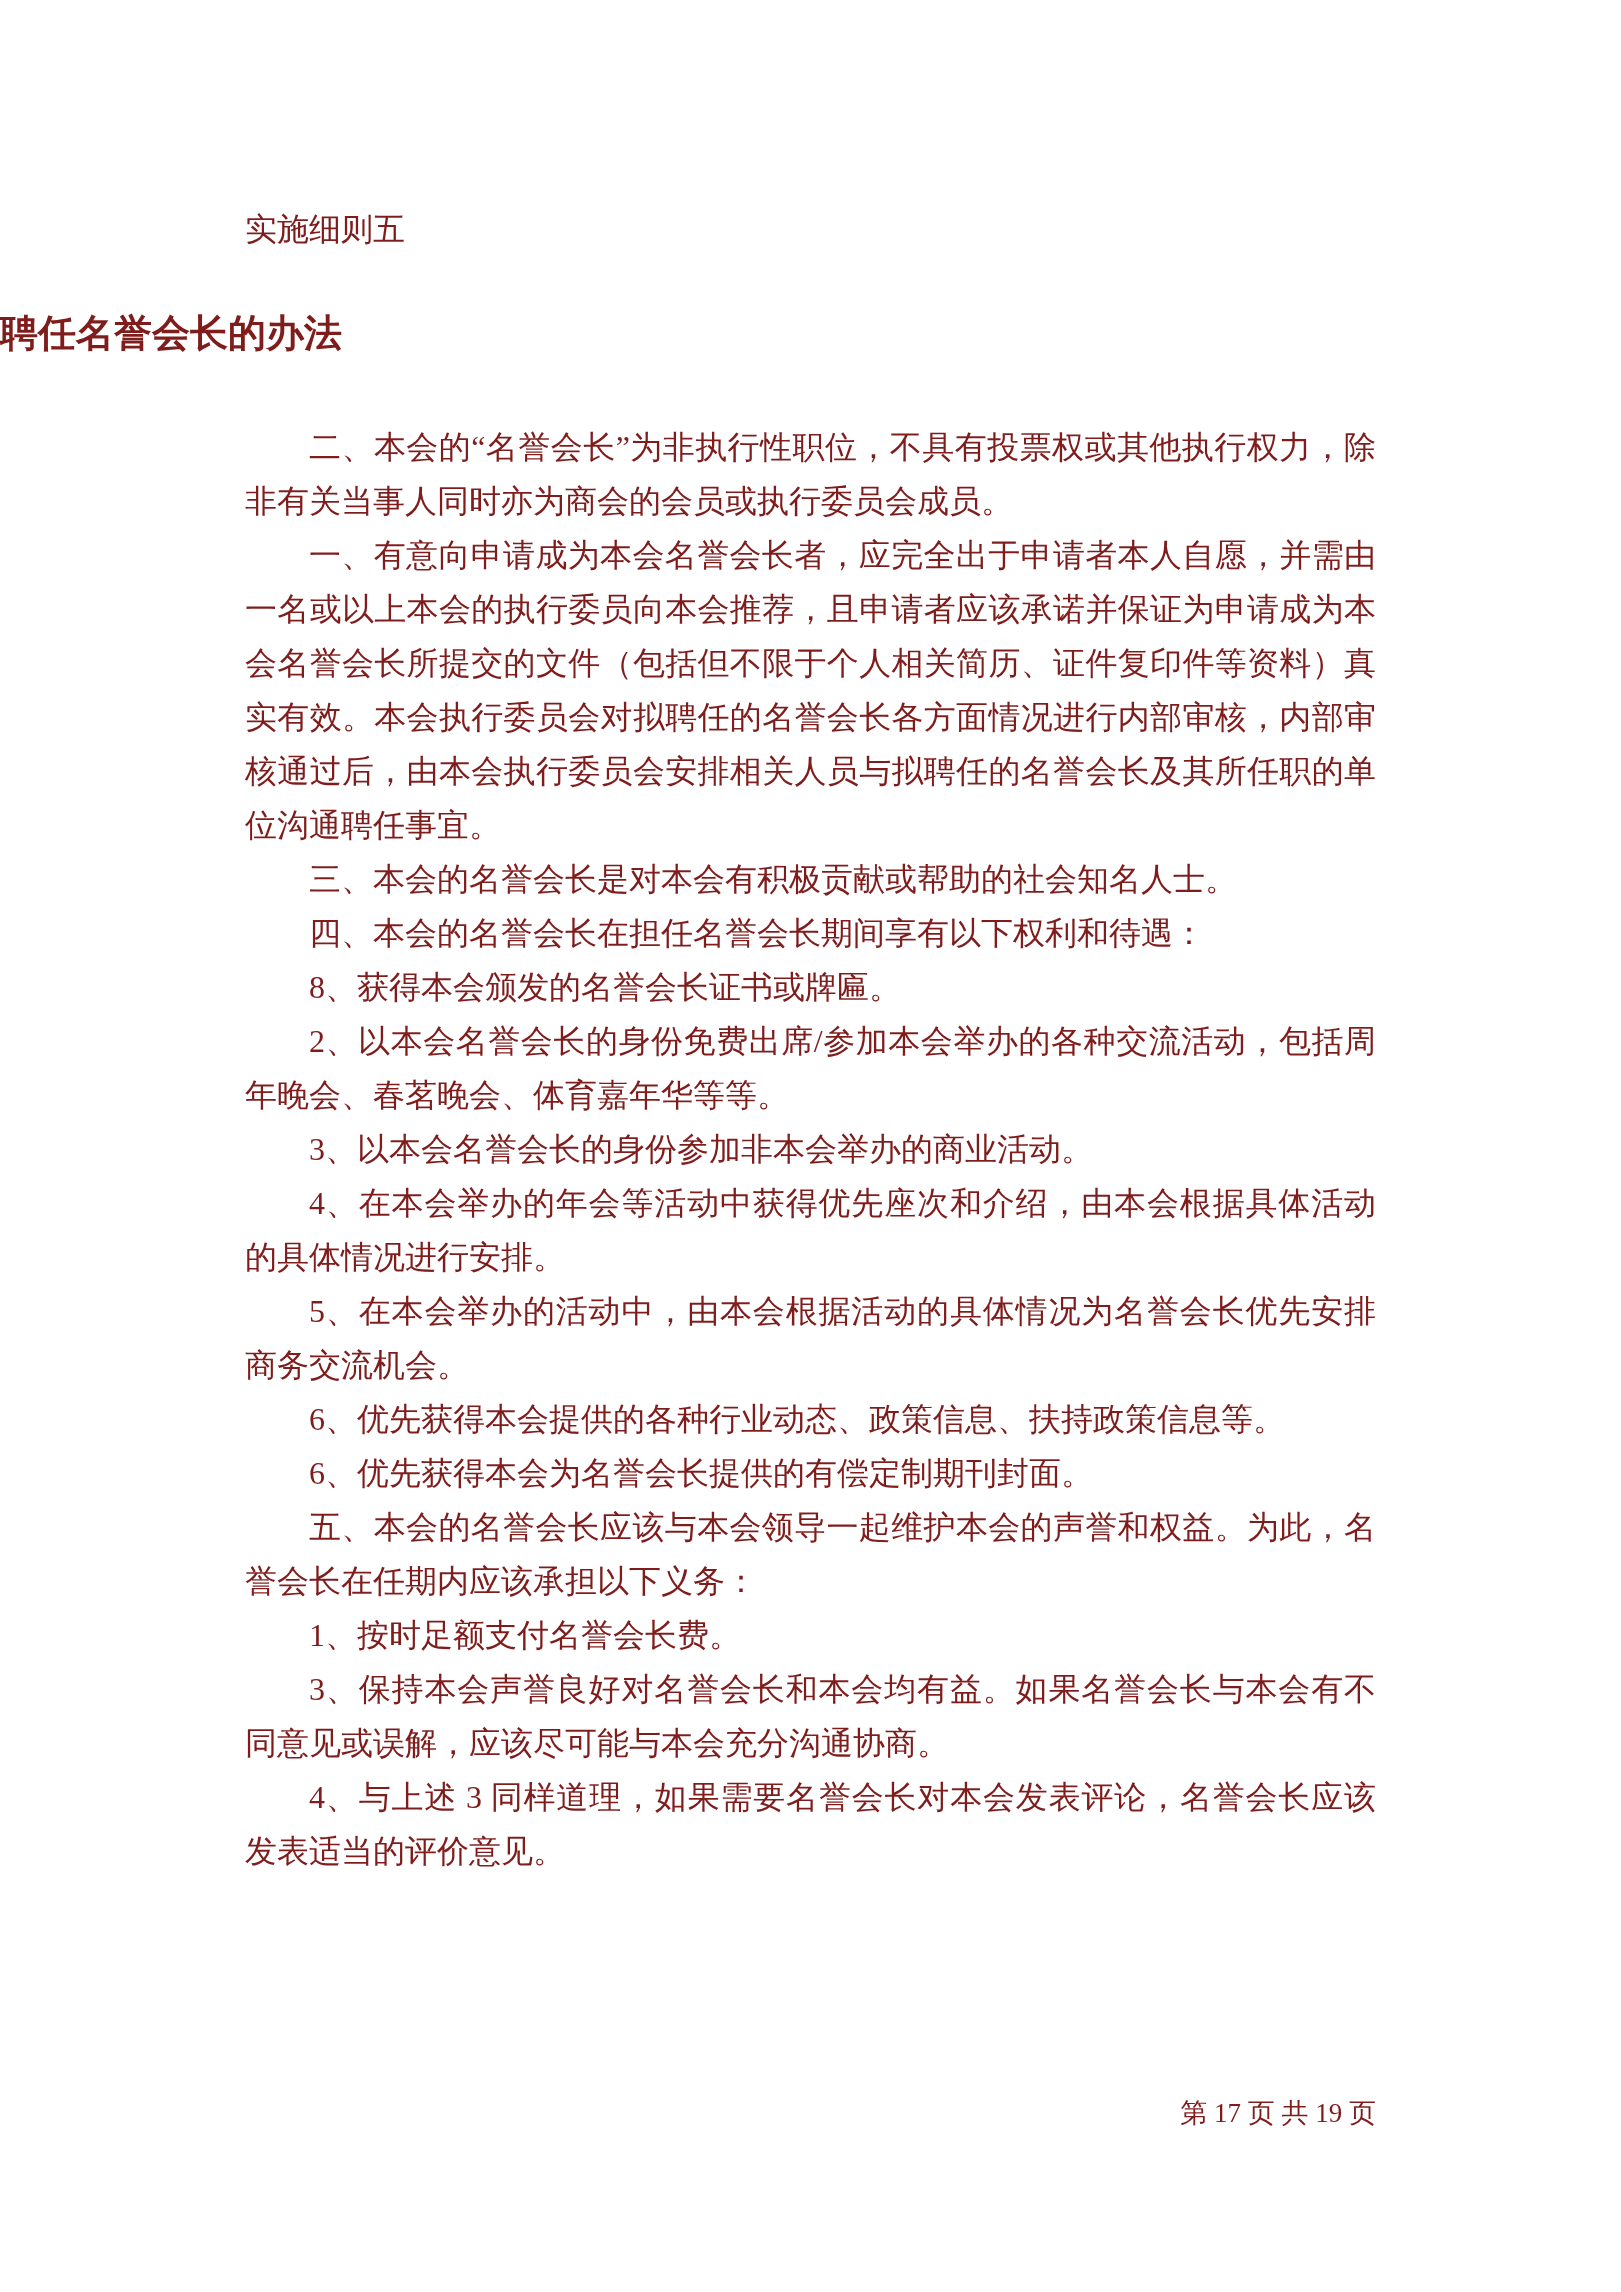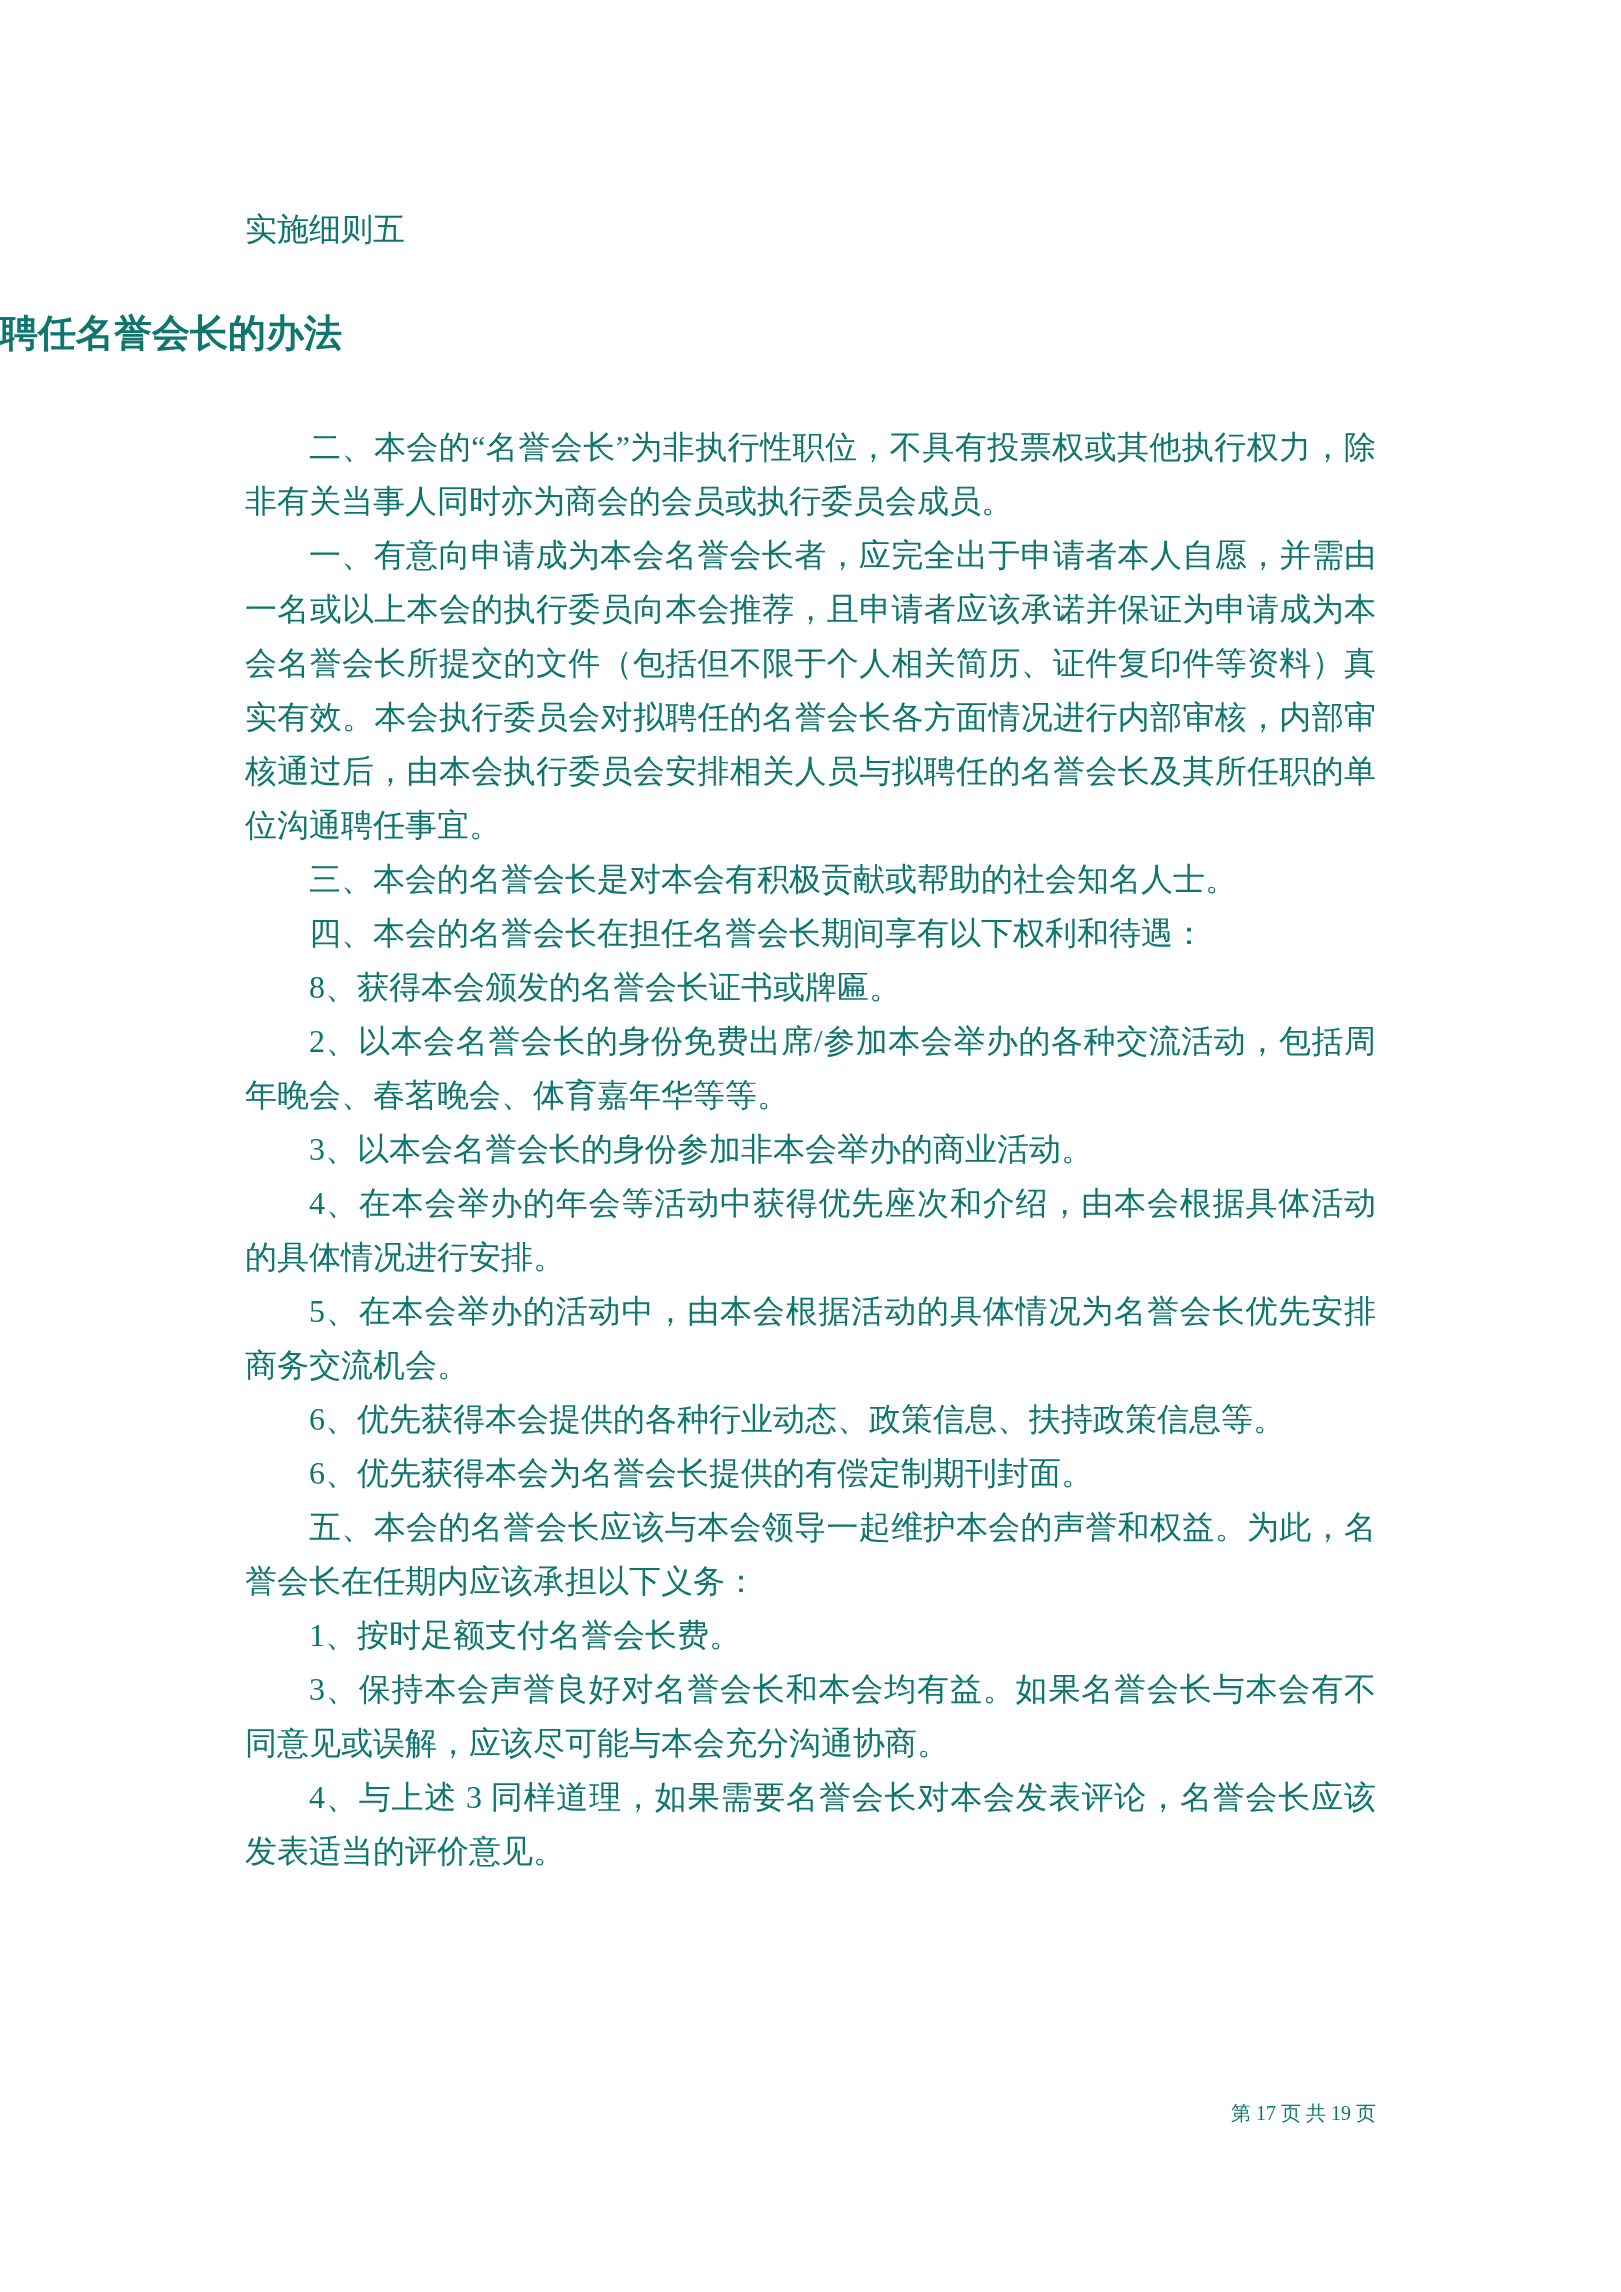--- a/index.html
+++ b/index.html
@@ -5,21 +5,21 @@
   html, body {
     margin: 0;
     padding: 0;
     background: #ffffff;
   }
   .page {
     position: relative;
     width: 1621px;
     height: 2161px;
     background: #ffffff;
-    color: #0f766e;
+    color: #7f1d1d;
     font-family: "Liberation Serif", "DejaVu Serif", serif;
     overflow: hidden;
   }
   .doc-header {
     position: absolute;
     left: 245px;
     top: 202px;
     font-size: 32px;
     line-height: 54px;
     white-space: nowrap;
@@ -46,21 +46,21 @@
   }
   .doc-body p {
     margin: 0;
     padding: 0;
     text-indent: 2em;
   }
   .doc-footer {
     position: absolute;
     right: 245px;
     top: 2096px;
-    font-size: 20px;
+    font-size: 27px;
     line-height: 35px;
     white-space: nowrap;
   }
 </style>
 </head>
 <body>
 
 <div class="page">
   <div class="doc-header">实施细则五</div>
 

